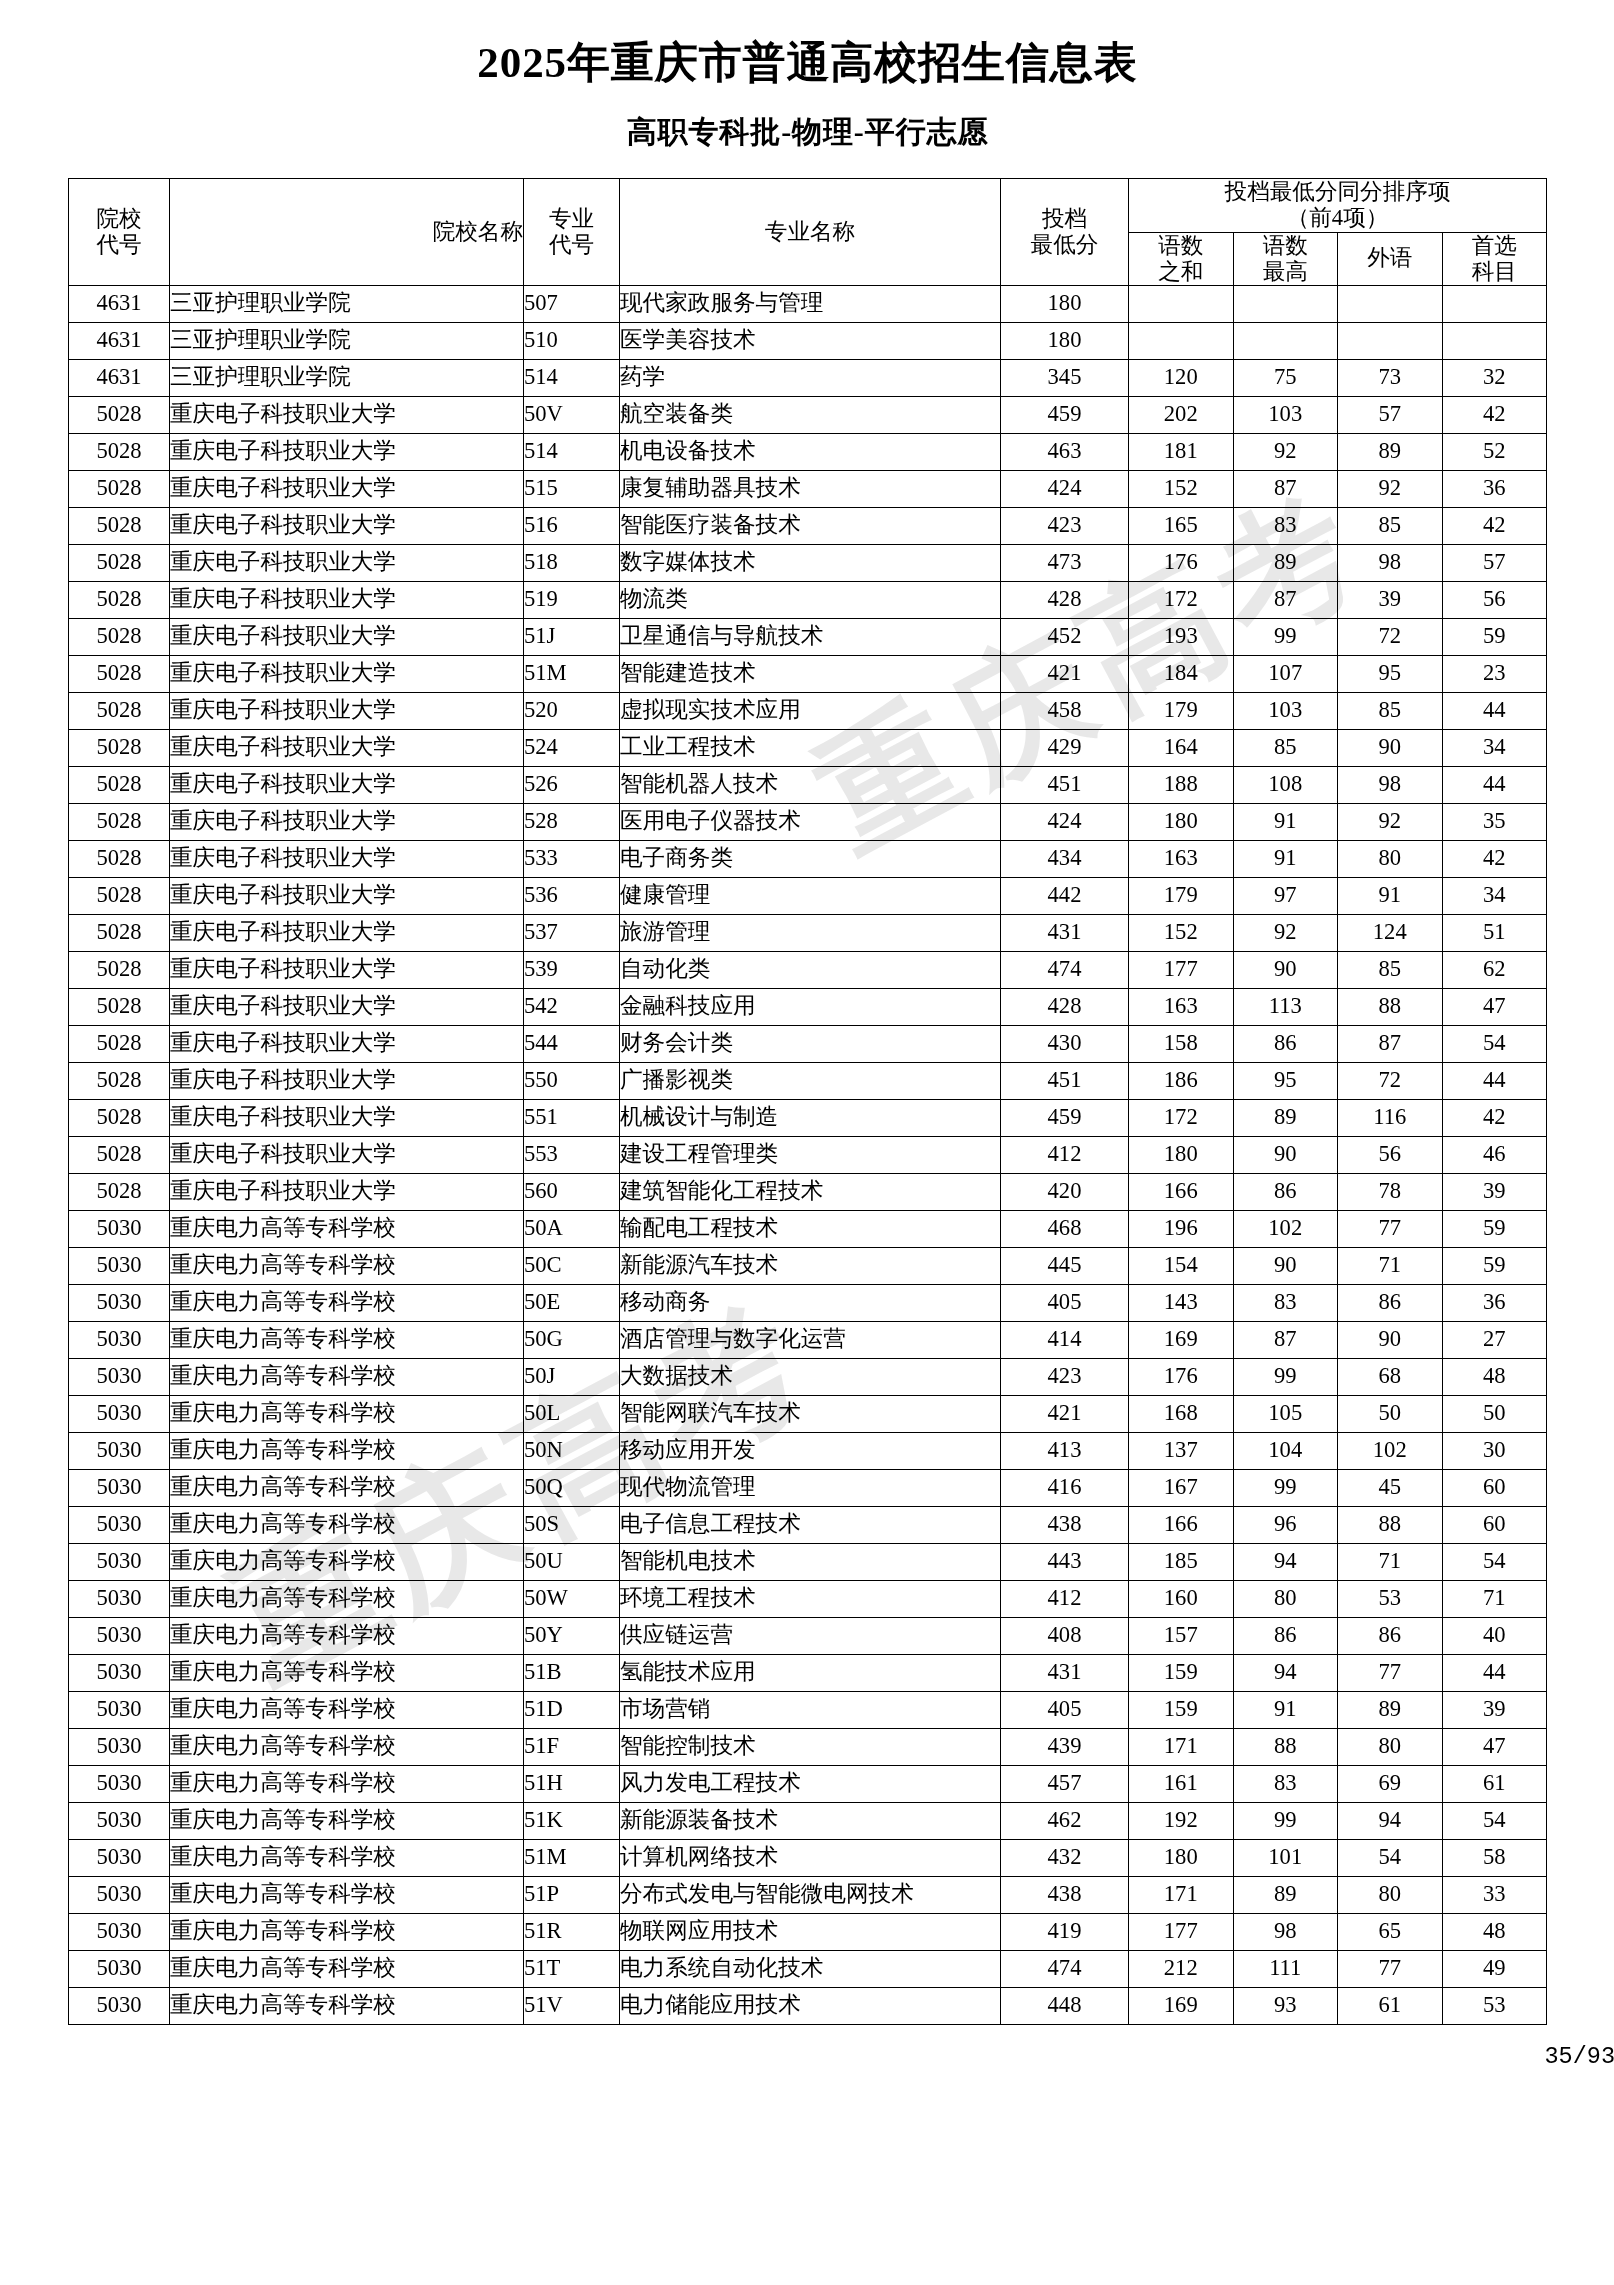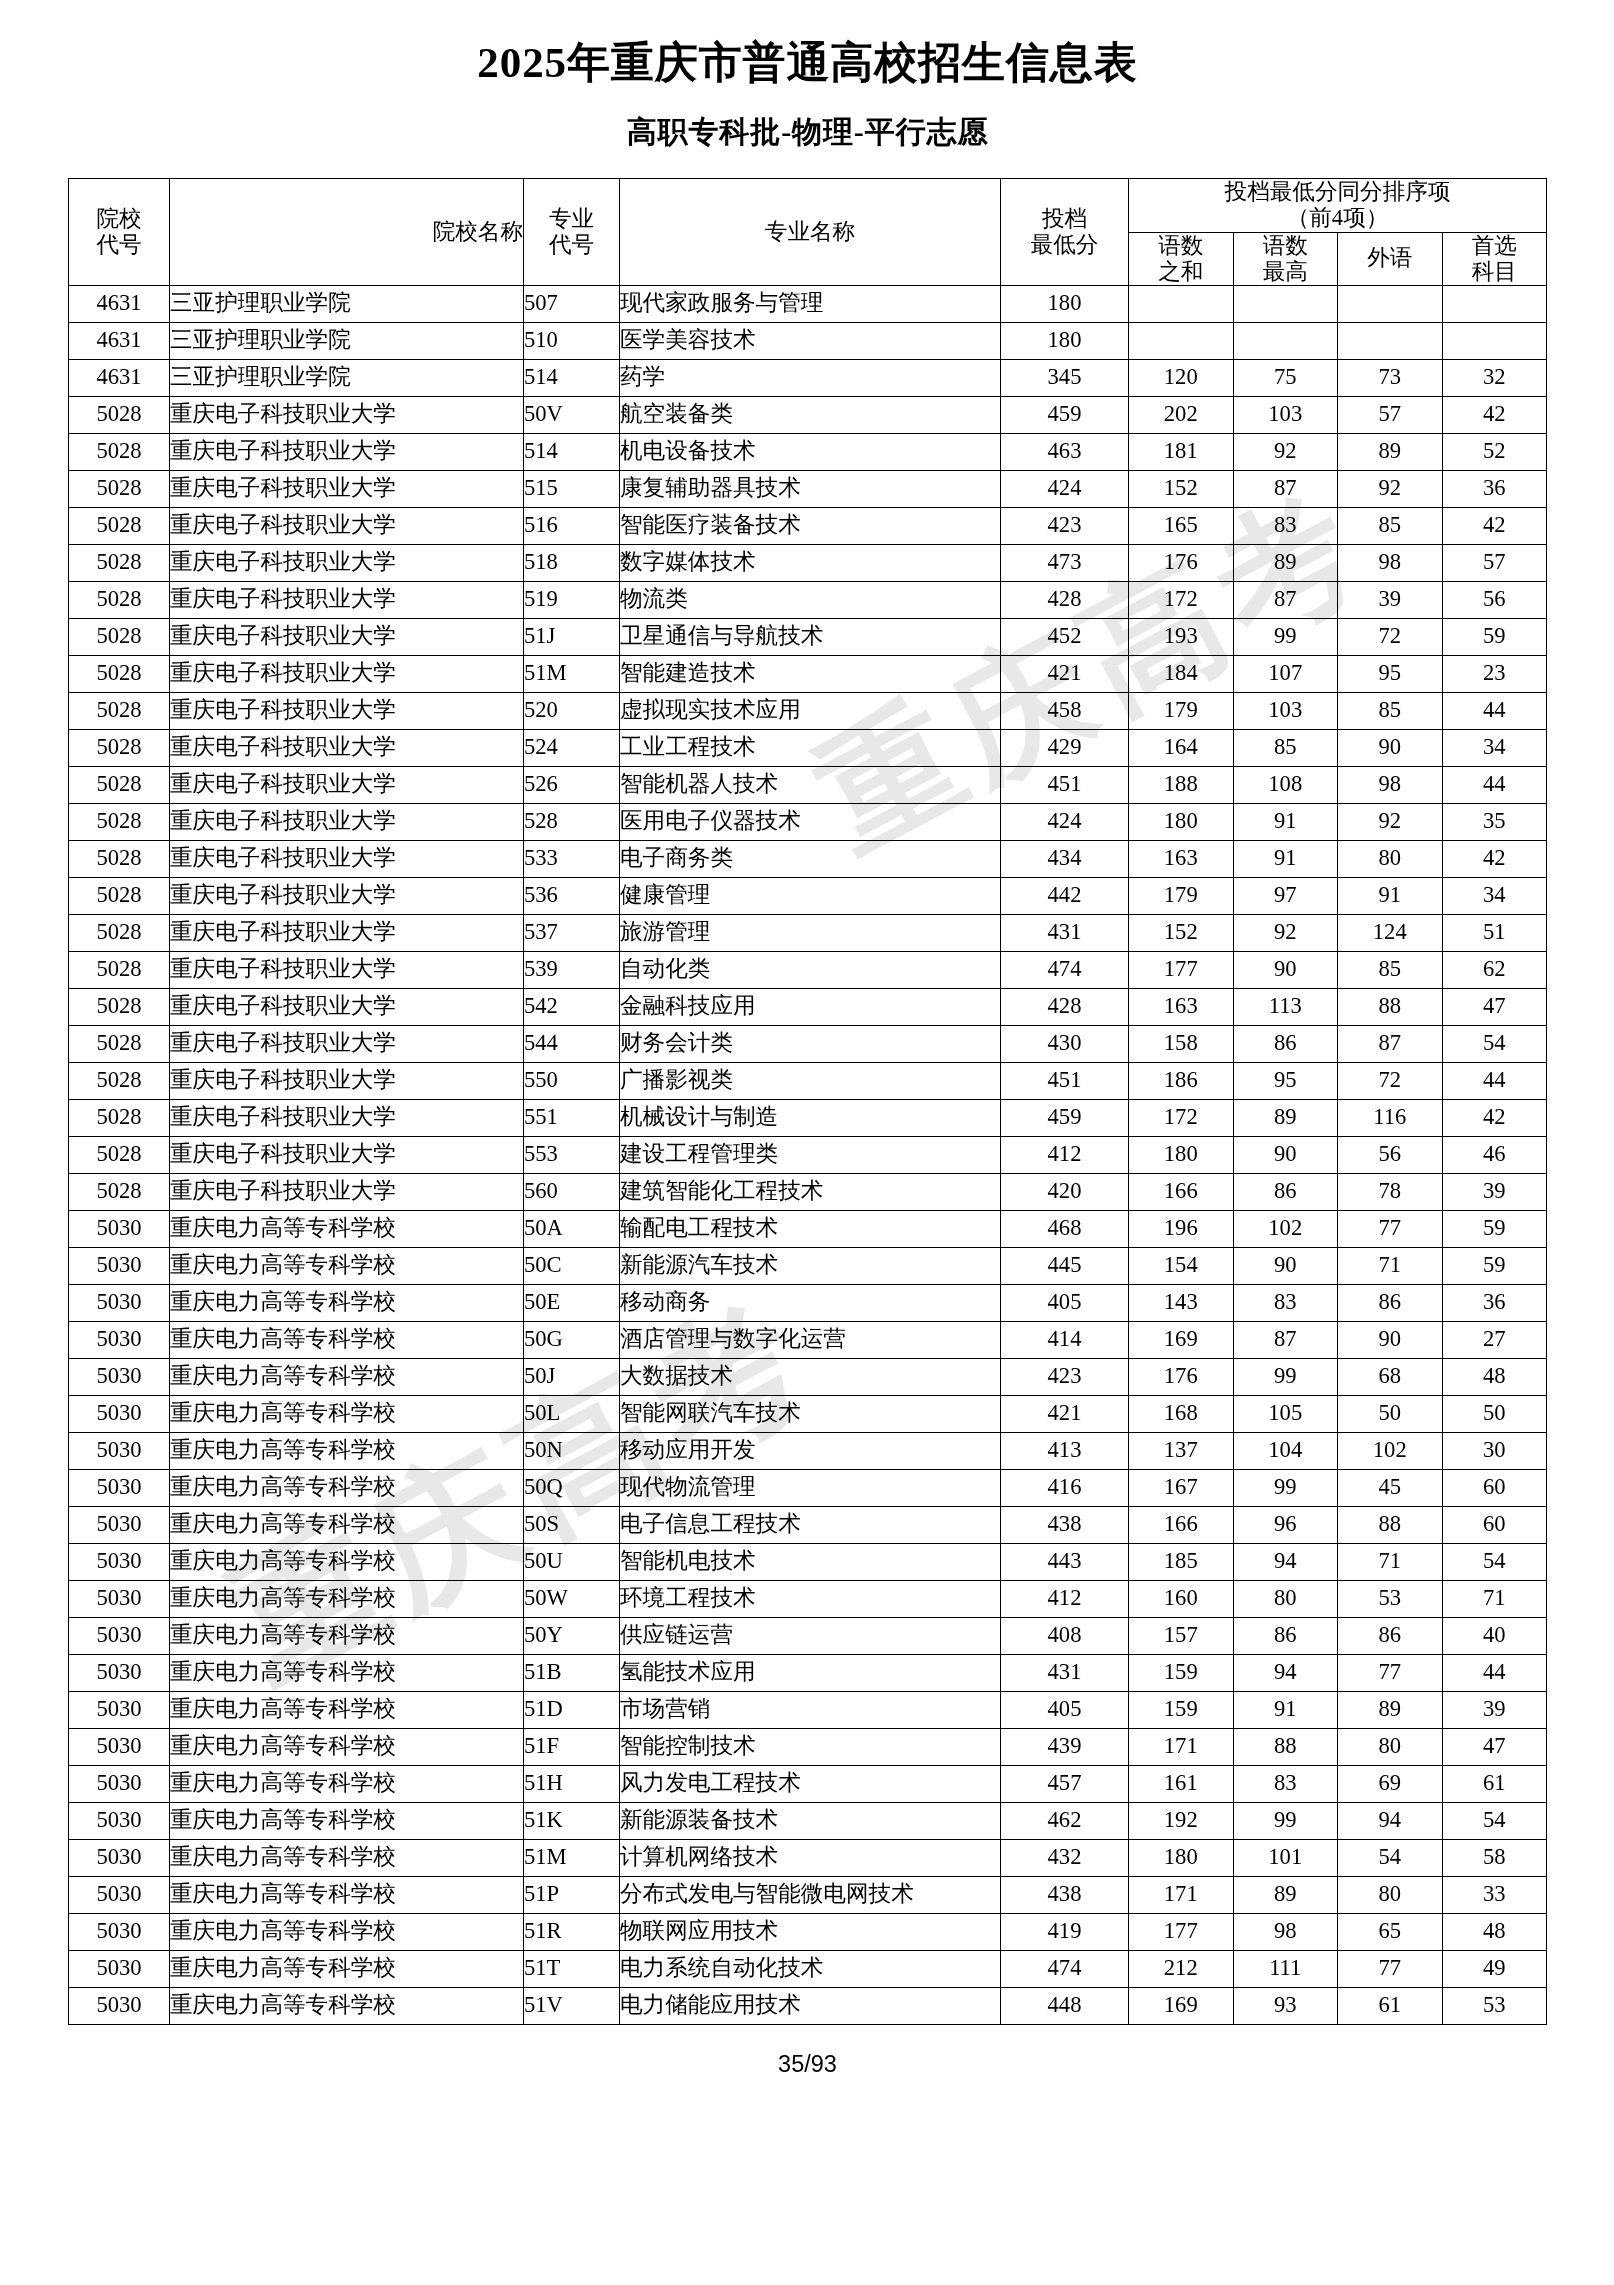--- a/index.html
+++ b/index.html
@@ -103,24 +103,24 @@
   td.c-sub    { width: 107px; text-align: center; }
 
   th.h-code   { width: 100px; margin-left: 12px; }
   th.h-name   { width: 353px; text-align: right; padding-left: 11px; }
   th.h-mcode  { width: 95px; }
   th.h-mname  { width: 380px; }
   th.h-score  { width: 127px; }
   th.h-sub    { width: 107px; }
 
   .pageno {
-    text-align: center;
+    text-align: right;
     font-size: 23.5px;
-    margin-top: 26px;
-    font-family: Liberation Sans, sans-serif;
+    margin-top: 18px;
+    font-family: Liberation Mono, monospace;
   }
 </style>
 </head>
 <body>
 
 <div class="page">
 
   <div class="watermark">
     <span class="wm1">重庆高考</span>
     <span class="wm2">重庆高考</span>

